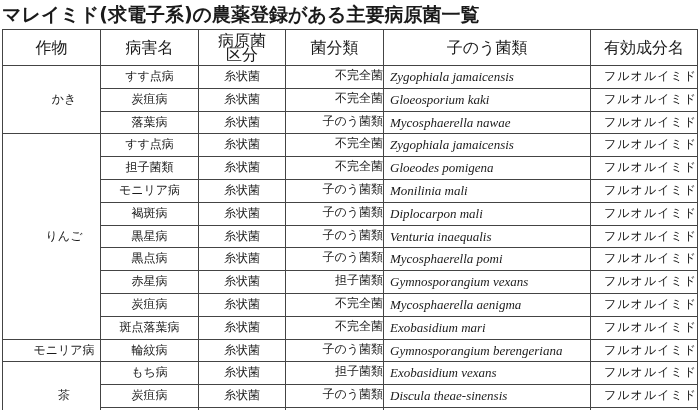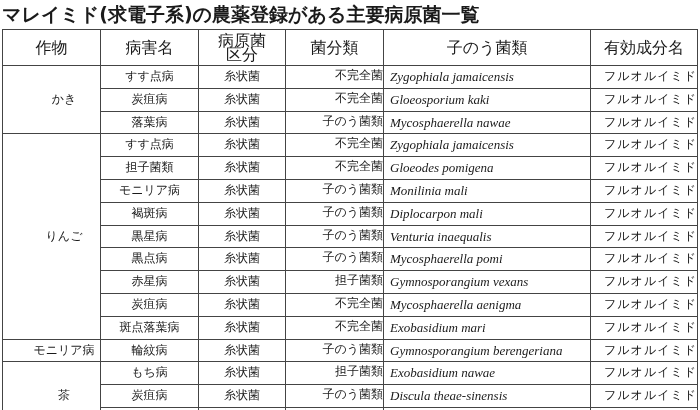--- a/index.html
+++ b/index.html
@@ -139,21 +139,21 @@
         <td>糸状菌</td>
         <td class="bunrui">子のう菌類</td>
         <td class="pathogen">Gymnosporangium berengeriana</td>
         <td class="ingredient">フルオルイミド</td>
       </tr>
       <tr>
         <td class="crop" rowspan="3">茶</td>
         <td>もち病</td>
         <td>糸状菌</td>
         <td class="bunrui">担子菌類</td>
-        <td class="pathogen">Exobasidium nawae</td>
+        <td class="pathogen">Exobasidium vexans</td>
         <td class="ingredient">フルオルイミド</td>
       </tr>
       <tr>
         <td>炭疽病</td>
         <td>糸状菌</td>
         <td class="bunrui">子のう菌類</td>
         <td class="pathogen">Discula theae-sinensis</td>
         <td class="ingredient">フルオルイミド</td>
       </tr>
       <tr>

